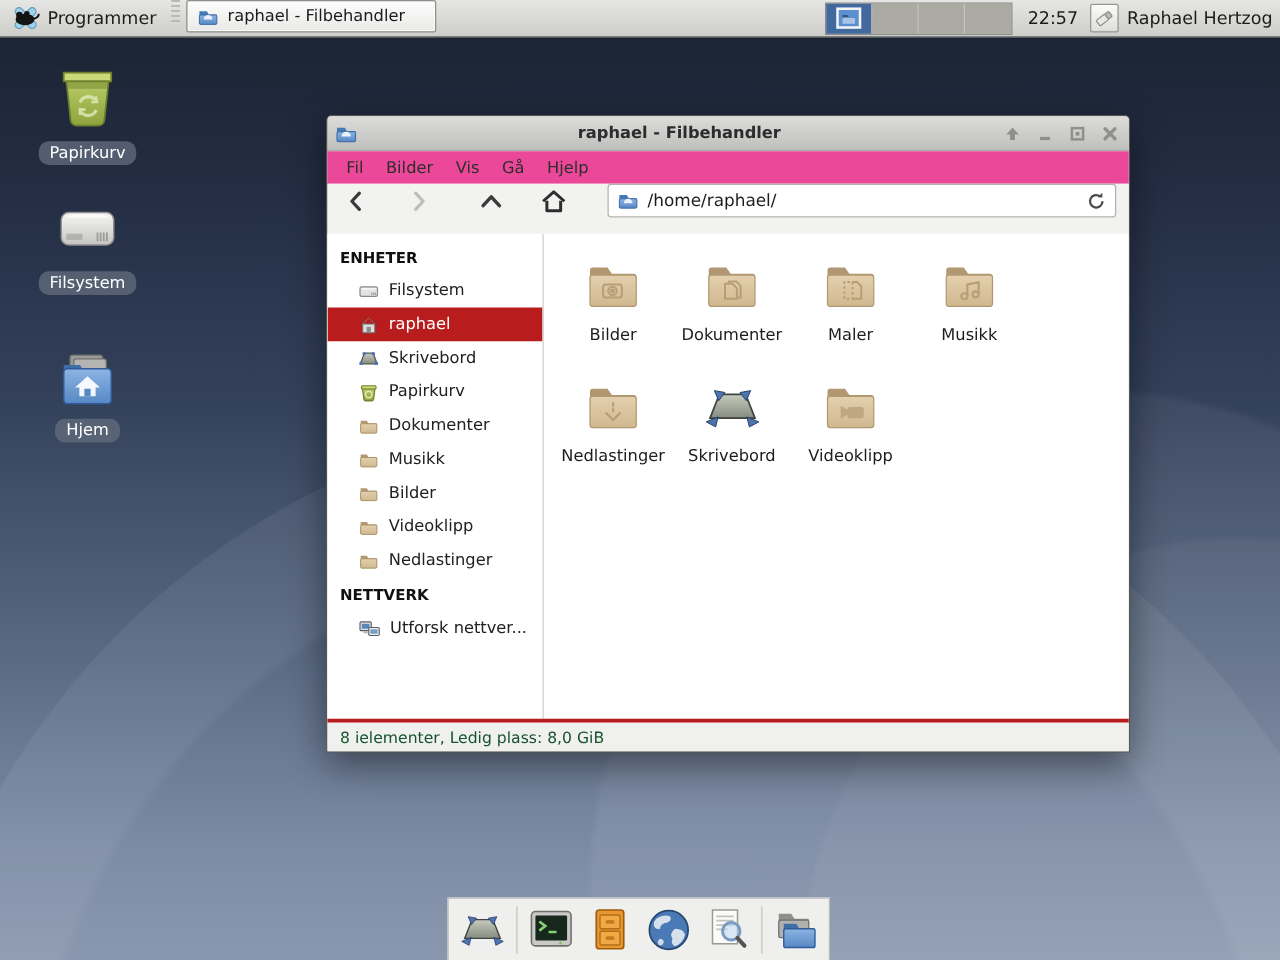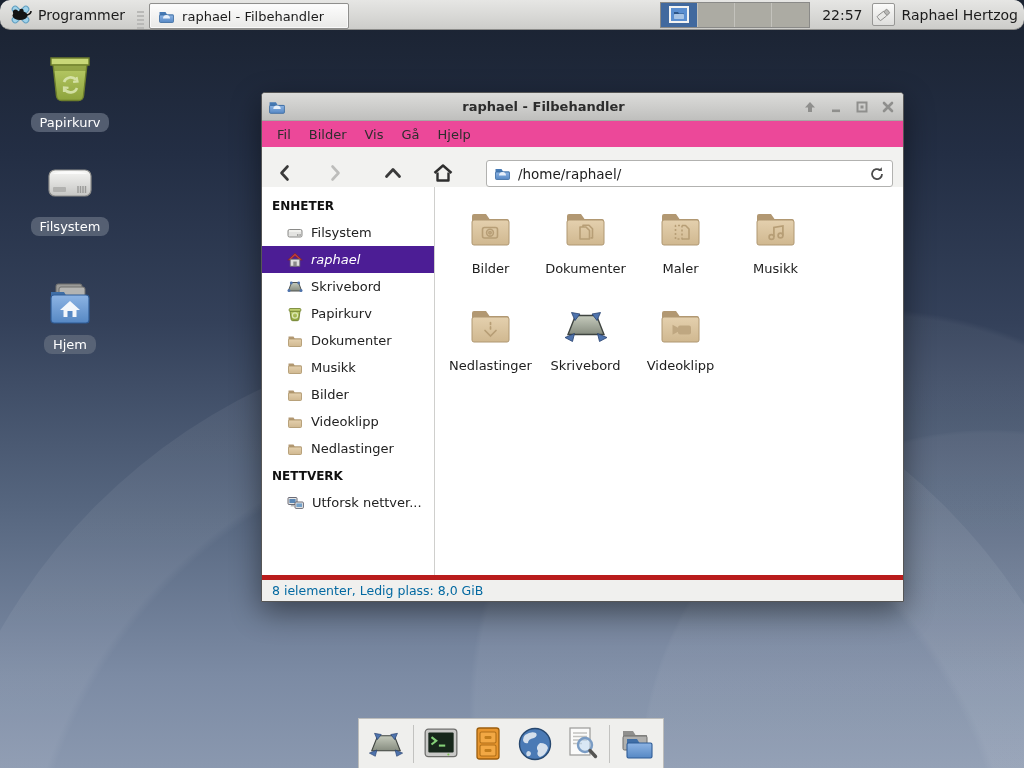--- a/index.html
+++ b/index.html
@@ -9,21 +9,21 @@
     background:linear-gradient(180deg,#1a2230 0%,#232e44 20%,#34415a 42%,#56667f 66%,#7c8ba4 88%,#8a98af 100%); }
   
   .wp-circle { position:absolute; border-radius:50%; pointer-events:none; }
   .c1 { width:900px; height:900px; left:420px; top:260px; background:radial-gradient(circle, rgba(255,255,255,.05) 0 62%, transparent 63%); }
   .c2 { width:1200px; height:1200px; left:-80px; top:330px; background:radial-gradient(circle, transparent 58%, rgba(255,255,255,.06) 59% 100%); }
   .c3 { width:700px; height:700px; left:640px; top:430px; background:radial-gradient(circle, rgba(255,255,255,.04) 0 70%, transparent 71%); }
 
   
   .panel { position:absolute; left:0; top:0; width:1024px; height:30px;
     background:linear-gradient(#e6e6e4,#cdcdca); border-bottom:1px solid #8d8d8b;
-    display:flex; align-items:flex-end; z-index:50;border-radius:10px; }
+    display:flex; align-items:flex-start; z-index:50; }
   .apps-btn { display:flex; align-items:center; gap:6px; padding:0 9px; height:100%; cursor:default; }
   .apps-btn span { font-size:14px; color:#1c1c1c; }
   .grip { width:7px; height:18px; margin:0 3px;
     background:repeating-linear-gradient(180deg,#b9b9b7 0 2px, transparent 2px 4px); }
   .task-btn { display:flex; align-items:center; gap:7px; height:26px; width:200px;
     padding:0 8px; margin-left:2px; border:1px solid #8f8f8d; border-radius:2px;
     background:linear-gradient(#fdfdfd,#e9e9e7); box-shadow:0 0 0 1px #fafafa inset; }
   .task-btn span { font-size:13px; color:#1b1b1b; white-space:nowrap; overflow:hidden; }
   .panel-right { margin-left:auto; display:flex; align-items:center; height:100%; padding-right:6px; }
   .pager { display:flex; height:26px; border:1px solid #8a8a88; margin-right:12px; }
@@ -50,37 +50,37 @@
     background:#f2f2f0; border:1px solid #565656; border-radius:4px 4px 0 0;
     box-shadow:0 10px 30px rgba(0,0,0,.45); display:flex; flex-direction:column; z-index:10; }
   .titlebar { height:28px; background:linear-gradient(#dcdcda,#bfbfbd);
     border-bottom:1px solid #a7a7a5; border-radius:3px 3px 0 0;
     display:flex; align-items:center; padding:0 6px; }
   .title-text { flex:1; text-align:center; font-size:13px; font-weight:bold; color:#2c2c2c; }
   .win-controls { display:flex; align-items:center; gap:8px; }
   .win-btn { width:18px; height:18px; display:flex; align-items:center; justify-content:center; }
   .menubar { height:26px; background:#ec4899; display:flex; align-items:center; padding:0 6px; }
   .menu-item { font-size:13px; color:#2e2e2e; padding:3px 9px; border-radius:2px; }
-  .toolbar { height:40px; background:#f2f2f0; display:flex; align-items:flex-end; padding:0 8px; gap:20px; }
+  .toolbar { height:40px; background:#f2f2f0; display:flex; align-items:flex-start; padding:0 8px; gap:20px; }
   .tool-btn { width:30px; height:28px; display:flex; align-items:center; justify-content:center; border-radius:3px; }
   .pathbar { flex:1; height:27px; margin-left:8px; margin-right:2px; background:#fff;
     border:1px solid #b2b2b0; border-radius:3px; display:flex; align-items:center; padding:0 7px; gap:7px; }
   .path-text { flex:1; font-size:13.5px; color:#1d1d1d; }
   .win-body { flex:1; display:flex; min-height:0; background:#fff; }
   .sidebar { width:173px; background:#fff; border-right:1px solid #cfcfcd; padding-top:5px; overflow:hidden; }
   .sb-header { height:27px; display:flex; align-items:center; padding-left:10px;
     font-size:12px; font-weight:bold; color:#101010; }
   .sb-item { height:27px; display:flex; align-items:center; gap:8px; padding-left:25px;
     font-size:13px; color:#222; }
-  .sb-item.selected { background:#4c1d95; color:#fff;font-style:italic; }
+  .sb-item.selected { background:#b91c1c; color:#fff; }
   .main-view { flex:1; padding:18px 4px 0 8px; display:flex; flex-wrap:wrap; align-content:flex-start; }
   .file-item { width:95px; height:97px; display:flex; flex-direction:column; align-items:center; }
   .file-label { margin-top:8px; font-size:13px; color:#1d1d1d; }
-  .statusbar { height:26px; background:#f0f0ee; border-top:5px solid #b91c1c;
-    display:flex; align-items:center; padding-left:10px; font-size:12.5px; color:#0369a1; }
+  .statusbar { height:26px; background:#f0f0ee; border-top:3px solid #b91c1c;
+    display:flex; align-items:center; padding-left:10px; font-size:12.5px; color:#14532d; }
 
   
   .dock { position:absolute; left:358px; top:718px; width:306px; height:50px;
     background:#efefed; border:1px solid #bdbdbb; border-bottom:none;
     display:flex; align-items:center; justify-content:center; gap:7px; z-index:40; }
   .dock-item { width:40px; height:40px; display:flex; align-items:center; justify-content:center; }
   .dock-sep { width:1px; height:38px; background:#c2c2c0; }
 
   svg { display:block; }
 </style>

